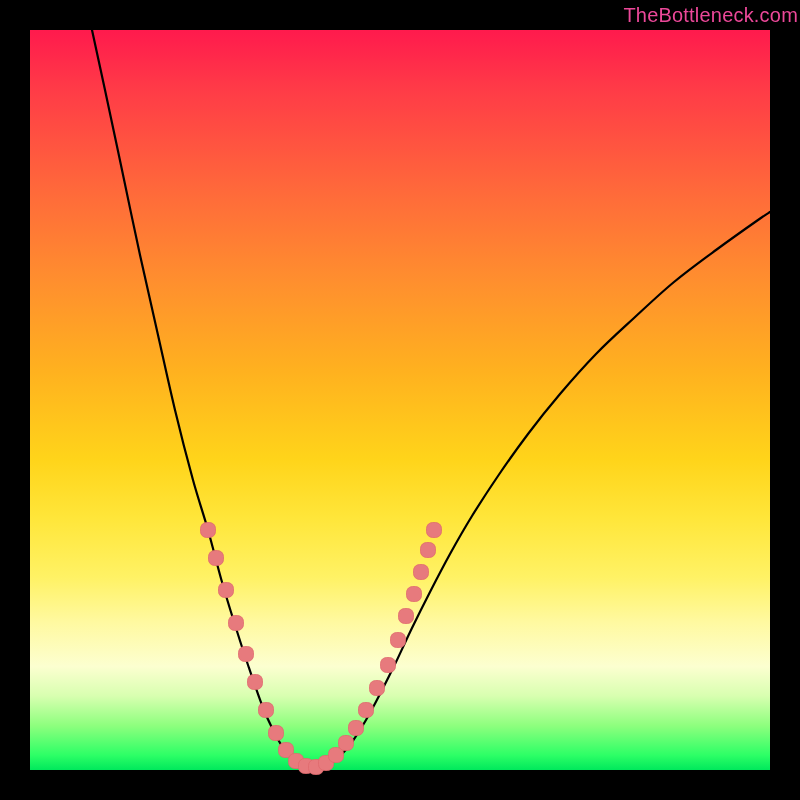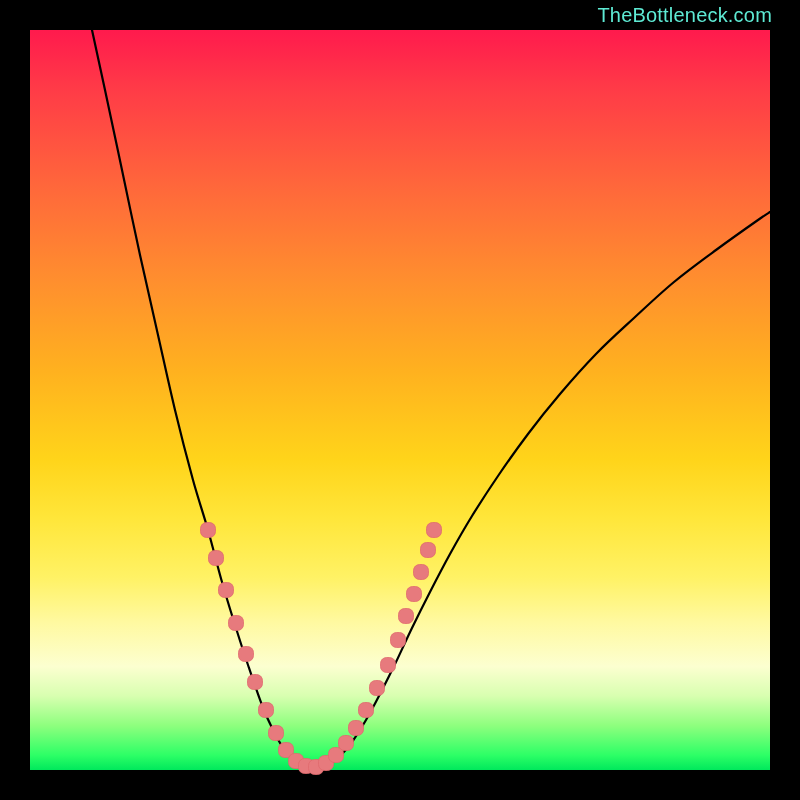--- a/index.html
+++ b/index.html
@@ -38,22 +38,22 @@
       #fcffd0 86%,
       #d8ffb0 90%,
       #8eff7e 94%,
       #2dff66 98%,
       #00e85c 100%
     );
   }
   .watermark {
     position: absolute;
     top: 4px;
-    right: 28px;
-    color: #5eead4;
+    right: 2px;
+    color: #ec4899;
     font-size: 20px;
     letter-spacing: 0.2px;
     font-family: Arial, Helvetica, sans-serif;
   }
   svg.curve {
     position: absolute;
     left: 0;
     top: 0;
     width: 740px;
     height: 740px;

